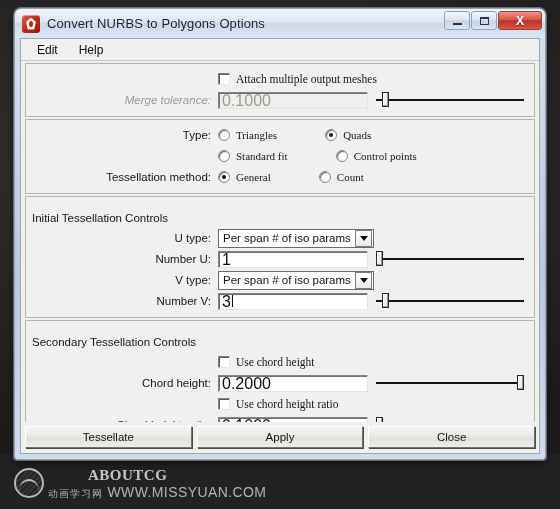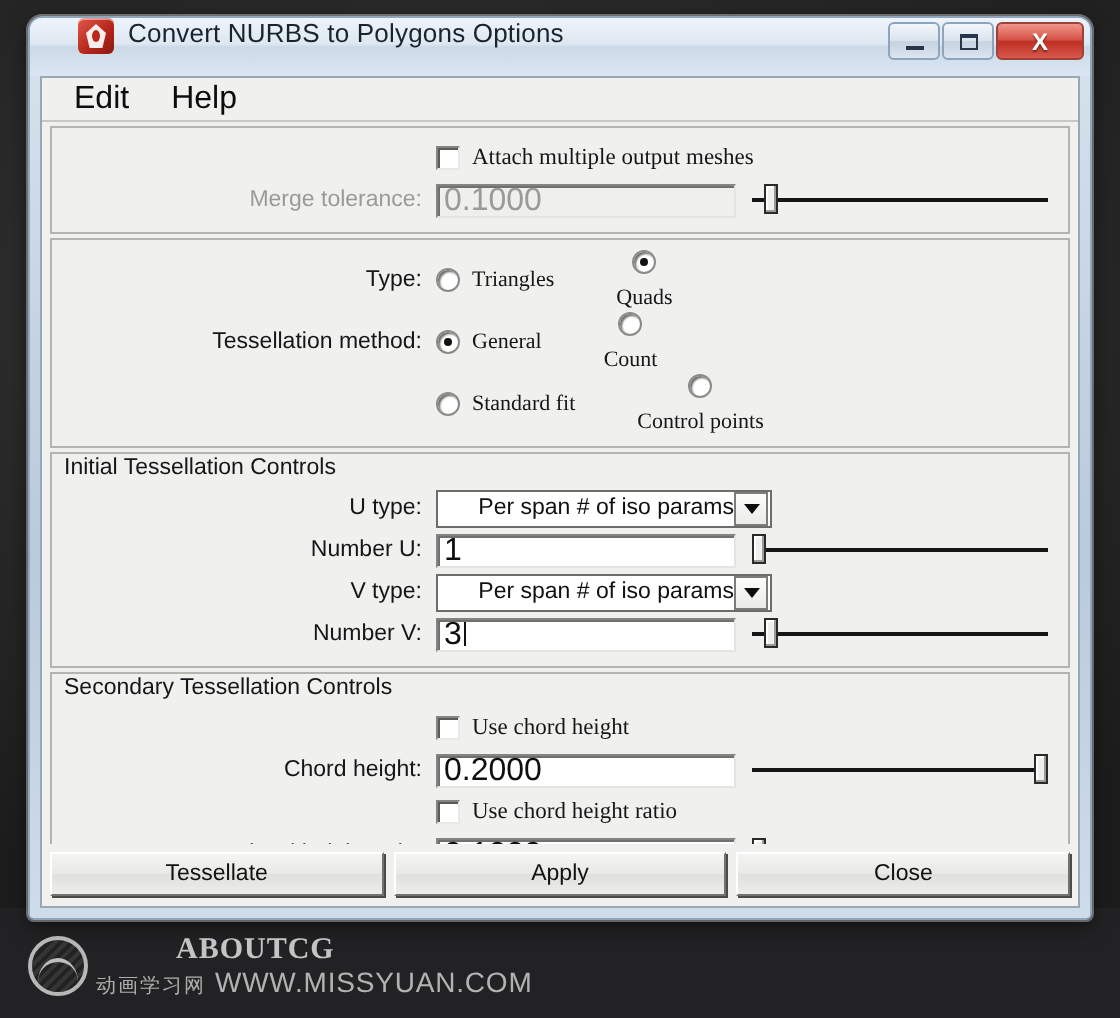--- a/index.html
+++ b/index.html
@@ -41,21 +41,22 @@
     background: linear-gradient(180deg, #d9e3ee 0%, #c3d2e3 38%, #b9cadd 60%, #cfdcea 100%);
     box-shadow: 0 0 0 1px rgba(255,255,255,0.35), 0 3px 10px rgba(0,0,0,0.55);
     padding: 0;
     box-sizing: border-box;
     border: 1px solid #8fa6bd;
   }
   .titlebar {
     position: relative;
     height: 29px;
     display: flex;
-    padding-left: 24px;
+    align-items: center;
+    padding-left: 7px;
     border-radius: 6px 6px 0 0;
     background: linear-gradient(180deg, #eef4fa 0%, #dde7f2 45%, #cbd9e8 50%, #dbe6f2 100%);
   }
   .app-icon {
     width: 18px; height: 18px;
     border-radius: 3px;
     background: linear-gradient(135deg, #e05a4e 0%, #b8281c 55%, #8d1810 100%);
     box-shadow: inset 0 1px 0 rgba(255,255,255,0.45);
     position: relative;
     flex: 0 0 auto;
@@ -144,21 +145,21 @@
     height: 21px;
     display: flex;
     align-items: center;
     padding-left: 7px;
     gap: 3px;
     border-bottom: 1px solid #c8c8c4;
     background: #f0f0ef;
     flex: 0 0 auto;
   }
   .menu-item {
-    font-size: 16px;
+    font-size: 12px;
     color: #0d0d0d;
     padding: 2px 9px;
   }
 
   .body-area {
     flex: 1 1 auto;
     padding: 2px 4px 0 4px;
     display: flex;
     flex-direction: column;
     overflow: hidden;
@@ -168,21 +169,21 @@
   .frame {
     border: 1px solid #b5b5b0;
     border-radius: 0;
     margin-bottom: 2px;
     padding: 4px 6px 5px 6px;
     background: #f0f0ef;
   }
   .group {
     border: 1px solid #b5b5b0;
     margin-bottom: 2px;
-    padding: 0 6px 5px 6px;
+    padding: 14px 6px 5px 6px;
     background: #f0f0ef;
   }
   .group-title {
     font-size: 11.5px;
     color: #161616;
     margin: 0 0 3px 0;
     line-height: 14px;
   }
 
   
@@ -195,21 +196,21 @@
   .lbl {
     width: 186px;
     text-align: right;
     padding-right: 7px;
     font-size: 11.5px;
     color: #161616;
     flex: 0 0 auto;
     white-space: nowrap;
     box-sizing: border-box;
   }
-  .lbl.dim { color: #9a9a96; }
+  .lbl.dim { color: #9a9a96; font-style: italic; }
 
   
   .check-wrap {
     display: flex;
     align-items: center;
     gap: 6px;
     font-family: Liberation Serif, serif;
   }
   .cbox {
     width: 12px; height: 12px;
@@ -242,21 +243,21 @@
   }
   .radio.on::after {
     content: "";
     position: absolute;
     left: 3px; top: 3px;
     width: 4px; height: 4px;
     border-radius: 50%;
     background: #111;
   }
   .radio-label { font-size: 11px; color: #161616; white-space: nowrap; font-family: Liberation Serif, serif; }
-  .col2 { margin-left: 31px; flex-direction: column; }
+  .col2 { margin-left: 48px; }
 
   
   .field {
     width: 150px;
     height: 17px;
     background: #fff;
     border-top: 1px solid #848480;
     border-left: 1px solid #848480;
     border-right: 1px solid #e4e4e0;
     border-bottom: 1px solid #e4e4e0;
@@ -275,28 +276,28 @@
   .field .caret {
     display: inline-block;
     width: 1px;
     height: 12px;
     background: #111;
     margin-left: 1px;
   }
 
   
   .dropdown {
-    width: 168px;
+    width: 156px;
     height: 19px;
     background: #fff;
     border: 1px solid #6c6c68;
     box-sizing: border-box;
     display: flex;
     align-items: center;
-    justify-content: flex-end;
+    justify-content: space-between;
     flex: 0 0 auto;
   }
   .dropdown .dd-text {
     font-size: 11.5px;
     color: #101010;
     padding-left: 4px;
     white-space: nowrap;
   }
   .dd-arrow-box {
     width: 17px;
@@ -486,39 +487,39 @@
           <div class="radio-wrap">
             <span class="radio"></span>
             <span class="radio-label">Triangles</span>
           </div>
           <div class="radio-wrap col2">
             <span class="radio on"></span>
             <span class="radio-label">Quads</span>
           </div>
         </div>
         <div class="row">
+          <div class="lbl"></div>
+          <div class="radio-wrap">
+            <span class="radio"></span>
+            <span class="radio-label">Standard fit</span>
+          </div>
+          <div class="radio-wrap col2">
+            <span class="radio"></span>
+            <span class="radio-label">Control points</span>
+          </div>
+        </div>
+        <div class="row">
           <div class="lbl">Tessellation method:</div>
           <div class="radio-wrap">
             <span class="radio on"></span>
             <span class="radio-label">General</span>
           </div>
           <div class="radio-wrap col2">
             <span class="radio"></span>
             <span class="radio-label">Count</span>
-          </div>
-        </div>
-        <div class="row">
-          <div class="lbl"></div>
-          <div class="radio-wrap">
-            <span class="radio"></span>
-            <span class="radio-label">Standard fit</span>
-          </div>
-          <div class="radio-wrap col2">
-            <span class="radio"></span>
-            <span class="radio-label">Control points</span>
           </div>
         </div>
       </div>
 
       <div class="group">
         <div class="group-title">Initial Tessellation Controls</div>
         <div class="row">
           <div class="lbl">U type:</div>
           <div class="dropdown">
             <span class="dd-text">Per span # of iso params</span>

